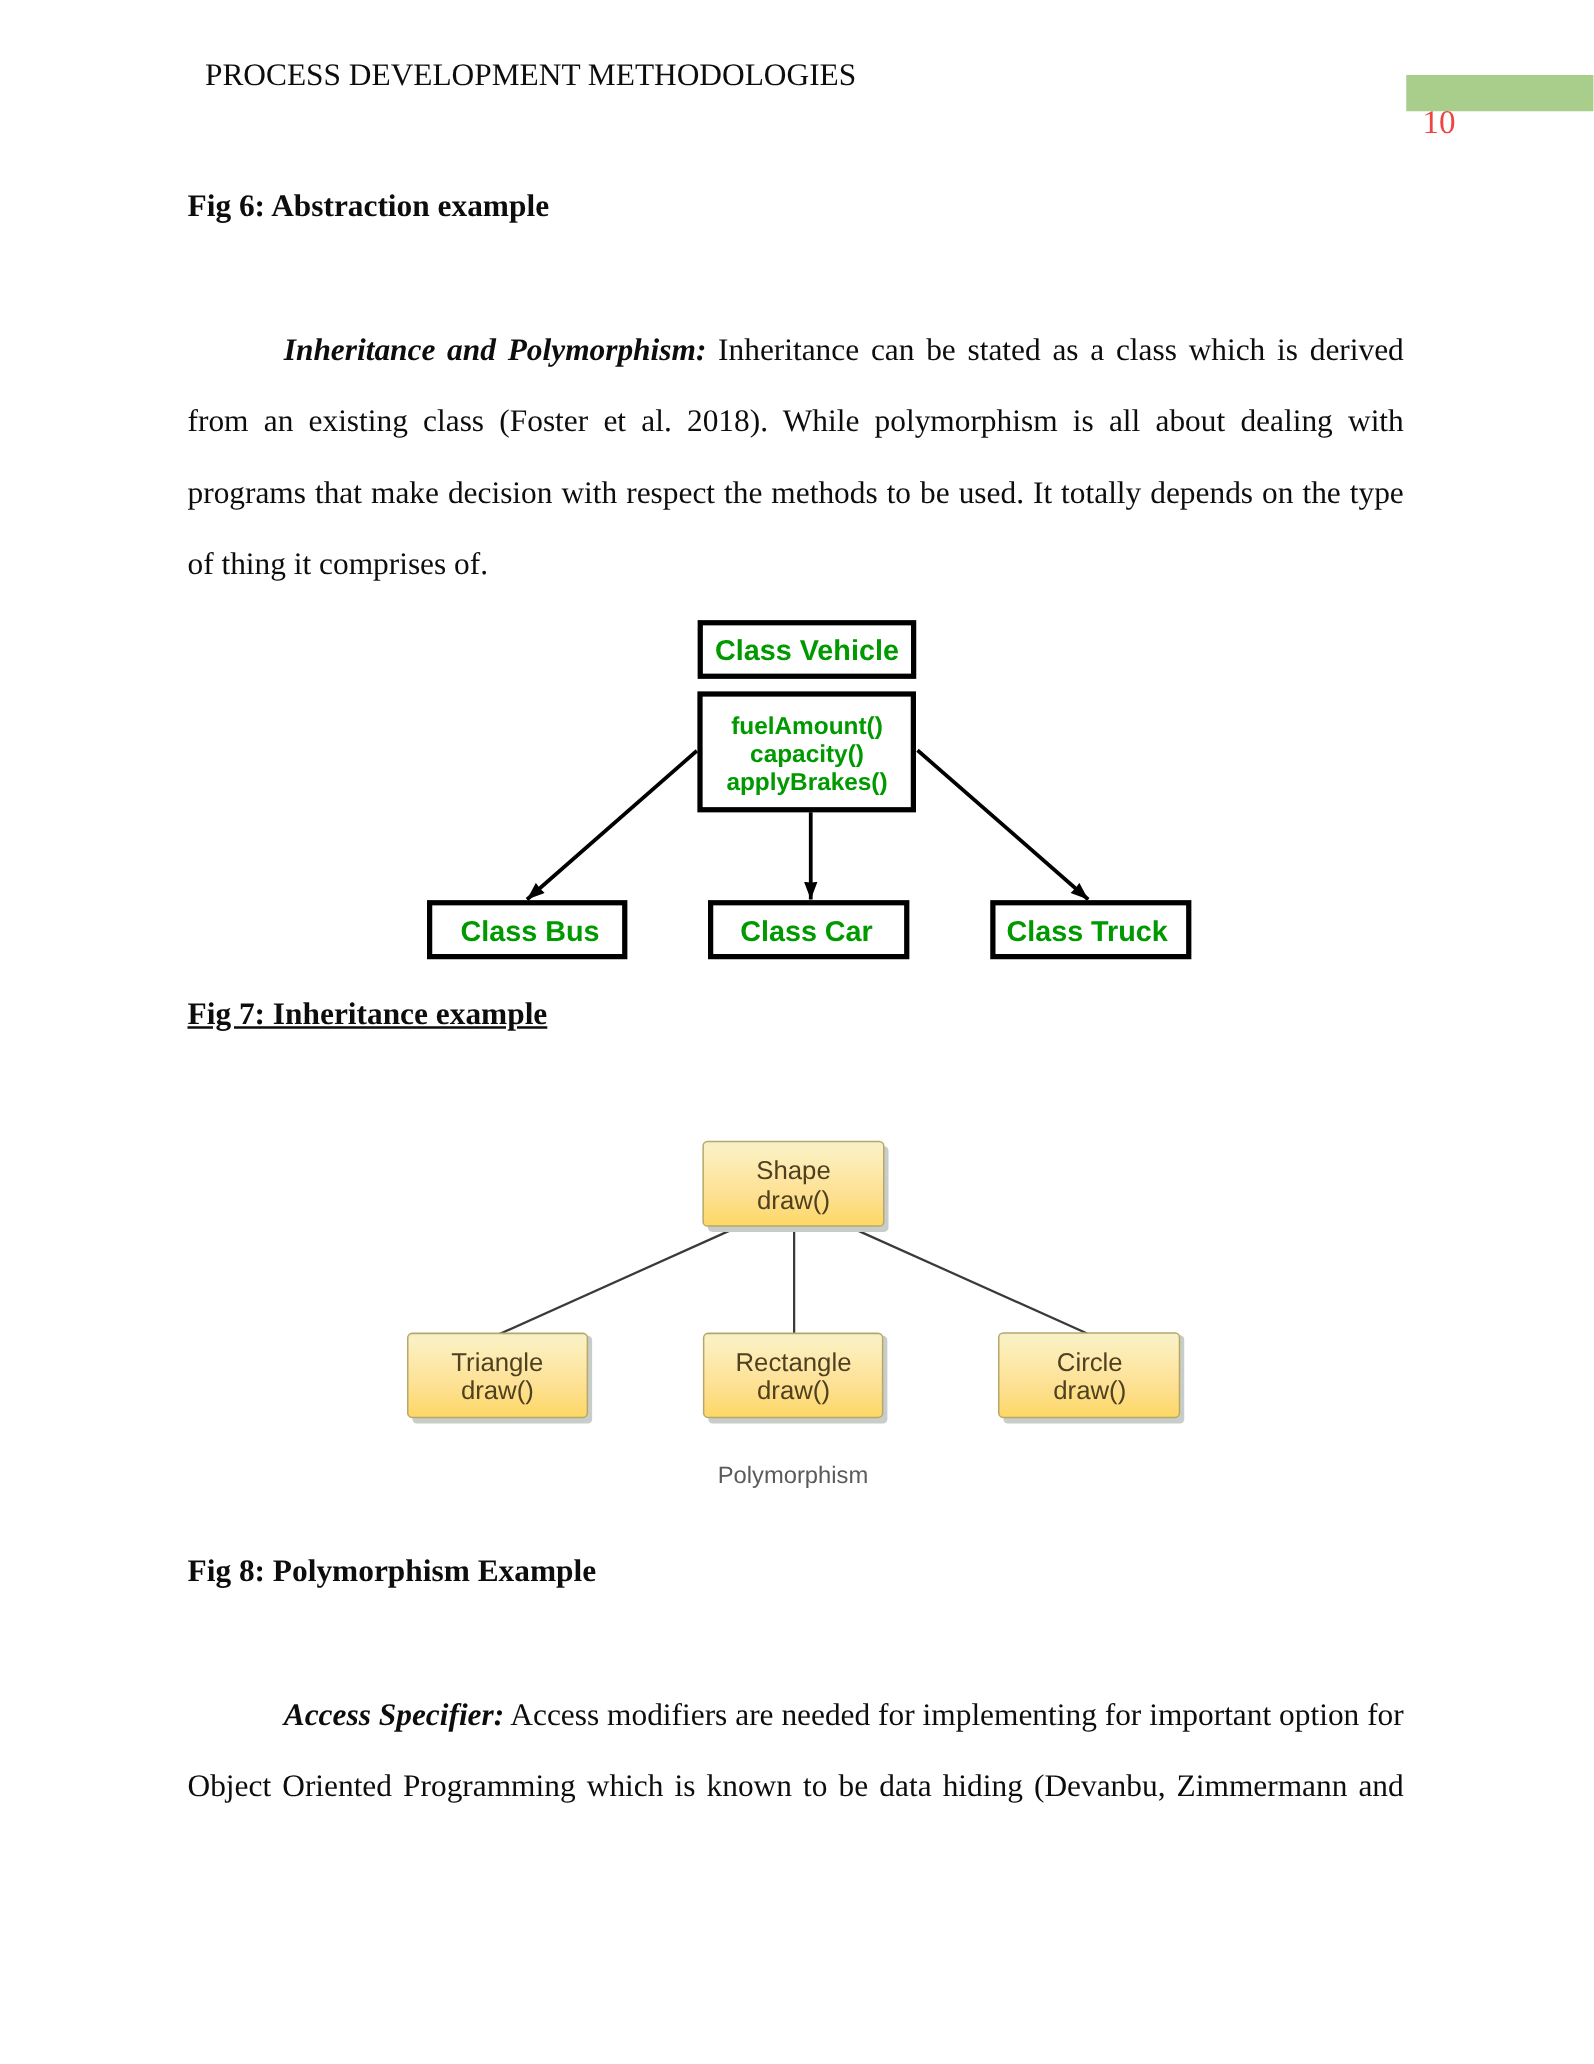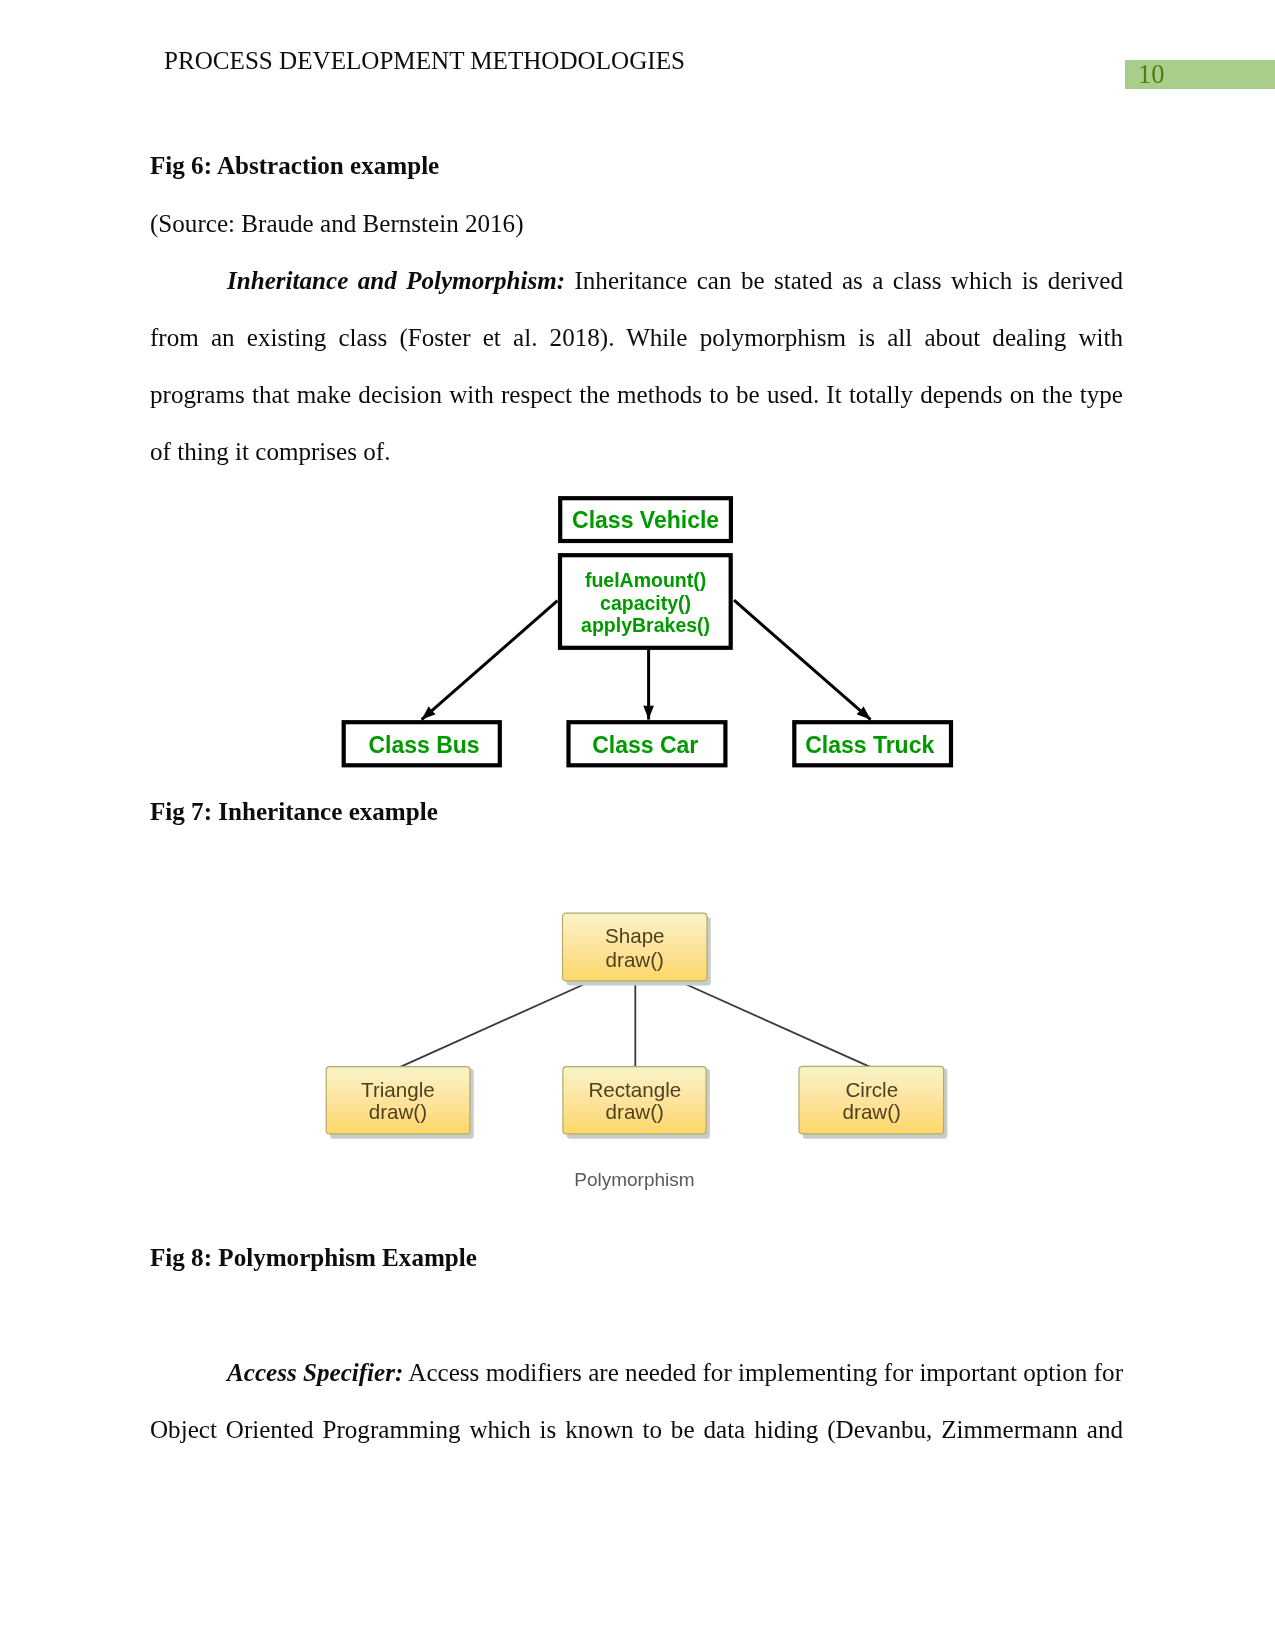--- a/index.html
+++ b/index.html
@@ -26,24 +26,23 @@
   
   .dgm{position:absolute;}
 </style>
 </head>
 <body>
 
 <div class="page">
 
   <div class="hdr">PROCESS DEVELOPMENT METHODOLOGIES</div>
   <div class="pagenum-box" style="background-color: rgb(169, 205, 138);"></div>
-  <div class="pagenum" style="color: #4d7c0f;">10</div>
+  <div class="pagenum" style="color: #ef4444; margin-top: 23px;">10</div>
 
   <div class="tb ctr b" style="top:137px;">Fig 6: Abstraction example</div>
-  <div class="tb ctr" style="top:195px;">(Source: Braude and Bernstein 2016)</div>
 
   <div class="tb just indent" style="top:252px;"><span class="bi">Inheritance and Polymorphism:</span><span> Inheritance can be stated as a class which is derived from an existing class (Foster et al. 2018). While polymorphism is all about dealing with programs that make decision with respect the methods to be used. It totally depends on the type of thing it comprises of.</span></div>
 
   <svg class="dgm" style="left:331px;top:490px;" width="640" height="292" viewBox="0 0 640 292">
     <defs>
       <marker id="arrowBlk" viewBox="0 0 14.6 10.8" refX="14.4" refY="5.4" markerWidth="14.6" markerHeight="10.8" orient="auto-start-reverse" markerUnits="userSpaceOnUse">
         <path d="M0.3 0.05 L14.4 5.4 L0.3 10.75 L0.8 5.4 Z" fill="#000"></path>
       </marker>
     </defs>
 
@@ -62,21 +61,21 @@
     <rect x="12.7" y="232.2" width="156.1" height="43.1" fill="#fff" stroke="#000" stroke-width="4.2" style="fill: rgb(255, 255, 255); stroke: rgb(0, 0, 0);"></rect>
     <text x="93.0" y="262.6" text-anchor="middle" font-family="'Liberation Sans',sans-serif" font-weight="bold" font-size="23" style="fill: rgb(0, 153, 0);">Class Bus</text>
 
     <rect x="237.5" y="232.2" width="156.9" height="43.1" fill="#fff" stroke="#000" stroke-width="4.2" style="fill: rgb(255, 255, 255); stroke: rgb(0, 0, 0);"></rect>
     <text x="314.2" y="262.6" text-anchor="middle" font-family="'Liberation Sans',sans-serif" font-weight="bold" font-size="23" style="fill: rgb(0, 153, 0);">Class Car</text>
 
     <rect x="463.3" y="232.2" width="156.7" height="43.1" fill="#fff" stroke="#000" stroke-width="4.2" style="fill: rgb(255, 255, 255); stroke: rgb(0, 0, 0);"></rect>
     <text x="538.7" y="262.6" text-anchor="middle" font-family="'Liberation Sans',sans-serif" font-weight="bold" font-size="23" style="fill: rgb(0, 153, 0);">Class Truck</text>
   </svg>
 
-  <div class="tb ctr b" style="top:783px;">Fig 7: Inheritance example</div>
+  <div class="tb ctr b" style="top:783px;text-decoration:underline;">Fig 7: Inheritance example</div>
 
   <svg class="dgm" style="left:300px;top:900px;" width="680" height="300" viewBox="0 0 680 300">
     <defs>
       <linearGradient id="boxGrad" x1="0" y1="0" x2="0" y2="1">
         <stop offset="0" stop-color="#f5efc9"></stop>
         <stop offset="0.08" stop-color="#faf1c2"></stop>
         <stop offset="0.31" stop-color="#fdeaae"></stop>
         <stop offset="0.62" stop-color="#fde093"></stop>
         <stop offset="1" stop-color="#fdd866"></stop>
       </linearGradient>

